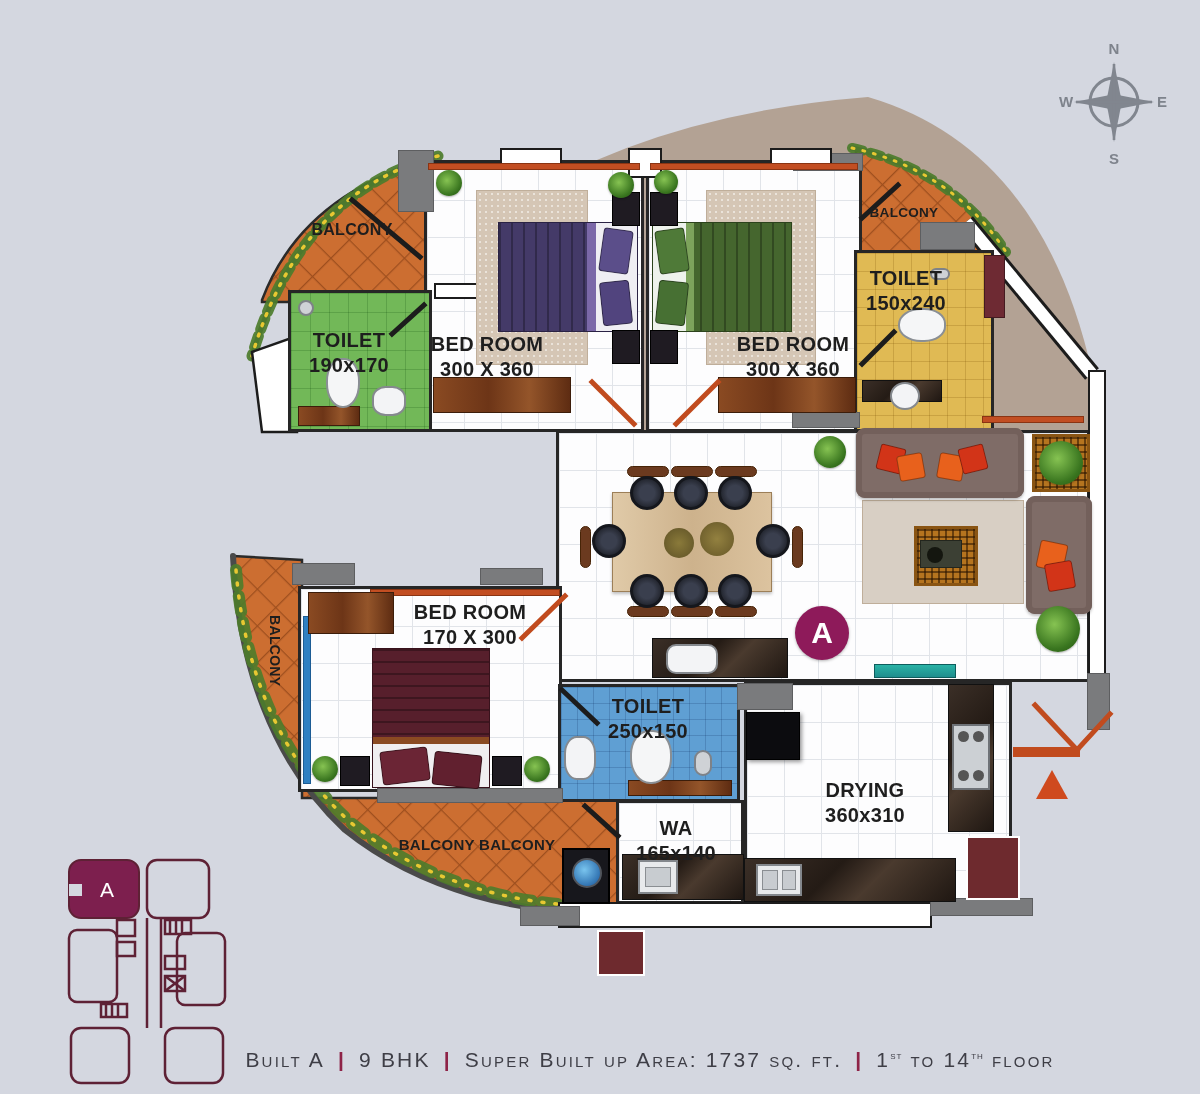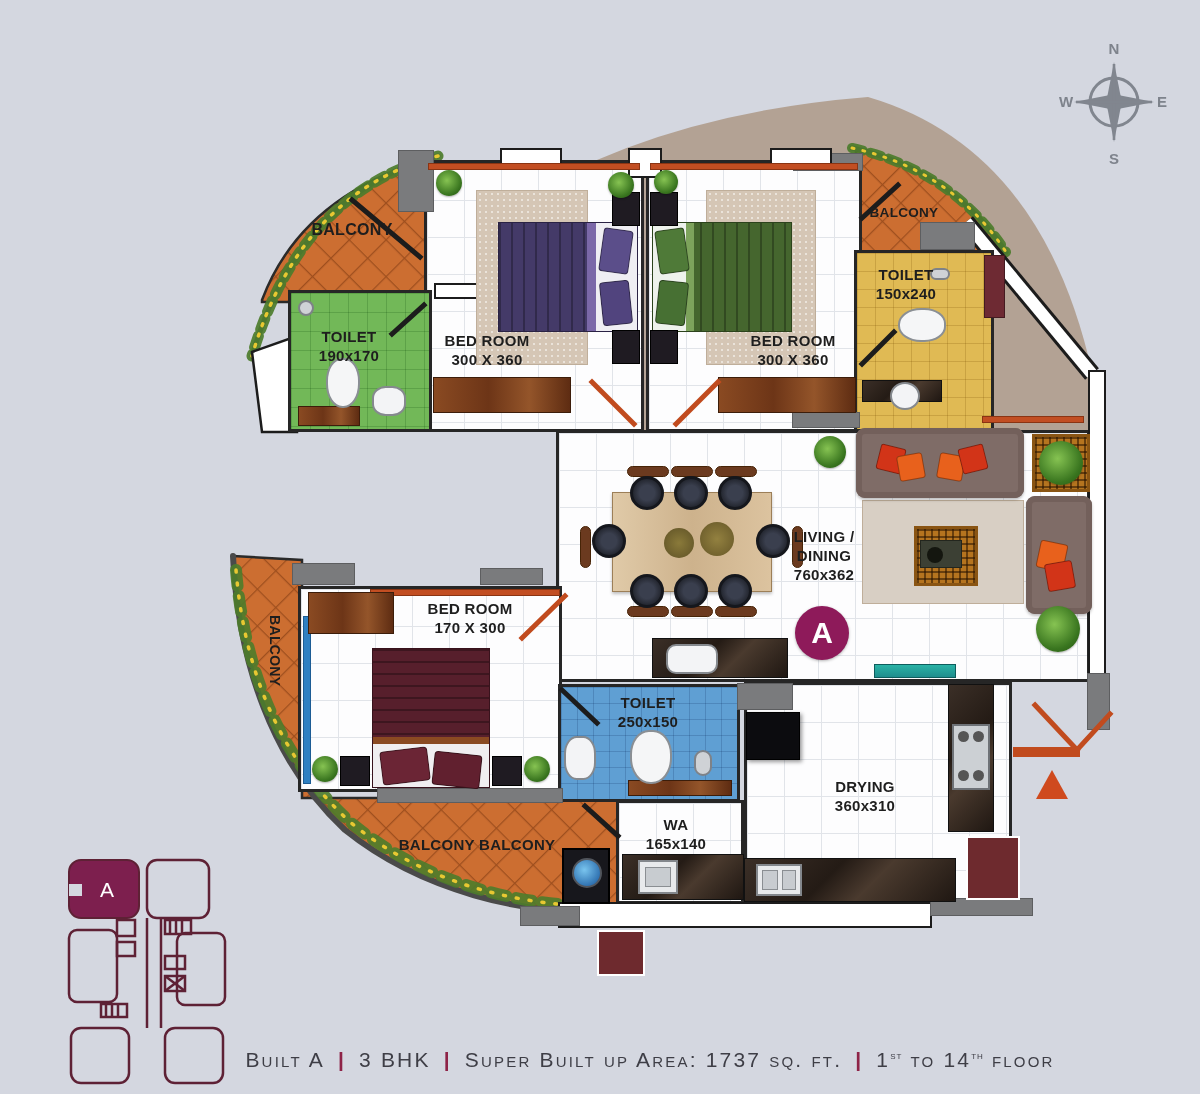--- a/index.html
+++ b/index.html
@@ -19,21 +19,21 @@
   .plant{border-radius:50%;background:radial-gradient(circle at 42% 40%,#86c352,#39751f 65%,#24510f);box-shadow:0 1px 2px rgba(0,0,0,.3);}
   .rug{background:#d5c6b5;background-image:radial-gradient(rgba(255,255,255,.5) 1px,transparent 1px);background-size:6px 6px;border:1px solid #bfae9a;}
   .dark{background:#1f1b22;border:1px solid #000;}
   .pillow{border-radius:4px;border:1px solid rgba(0,0,0,.4);}
   .wc{background:#f5f6f7;border:2px solid #8a8f94;border-radius:45% 45% 48% 48%;}
   .basin{background:#f3f4f6;border:2px solid #85898e;border-radius:40%;}
   .sofa{background:#7f6c67;border-radius:9px;box-shadow:inset 0 0 0 6px #73605b,0 2px 3px rgba(0,0,0,.25);}
   .cush{border-radius:3px;border:1px solid rgba(0,0,0,.35);}
   .chair{width:34px;height:34px;border-radius:50%;background:radial-gradient(circle,#3a3f4e 0 38%,#23262f 72%);border:3px solid #15171d;position:absolute;box-sizing:border-box;}
   .chairback{position:absolute;width:42px;height:11px;border-radius:6px;background:#6b3a1f;border:1px solid #472407;box-sizing:border-box;}
-  .lbl{position:absolute;font-weight:bold;font-size:15px;line-height:1.25;color:#1e1e1e;text-align:center;letter-spacing:.3px;z-index:60;}
+  .lbl{position:absolute;font-weight:bold;font-size:20px;line-height:1.25;color:#1e1e1e;text-align:center;letter-spacing:.3px;z-index:60;}
   .lbl .sz{font-weight:bold;}
   .win-o{background:#c24e22;border:1px solid #8a3413;}
   .badge{position:absolute;width:54px;height:54px;border-radius:50%;background:#8e1a5a;color:#fff;display:flex;align-items:center;justify-content:center;font-size:30px;font-weight:bold;z-index:60;box-shadow:0 1px 3px rgba(0,0,0,.3);}
   .caption{position:absolute;left:130px;top:1048px;width:1040px;text-align:center;font-variant:small-caps;font-size:21px;letter-spacing:2.2px;color:#3e3e46;z-index:70;}
   .caption .sep{color:#8e2347;font-weight:bold;padding:0 13px;}
   .caption sup{font-size:11px;letter-spacing:1px;}
   svg text{font-family:"Liberation Sans",sans-serif;}
 </style>
 </head>
 <body>
@@ -265,25 +265,20 @@
   <div class="lbl" style="left:718px;top:332px;width:150px;">
     <div>BED ROOM</div>
     <div class="sz">300 X 360</div>
   </div>
   <div class="lbl" style="left:856px;top:205px;width:96px;font-size:13.5px;">
     <span>BALCONY</span>
   </div>
   <div class="lbl" style="left:858px;top:266px;width:96px;">
     <div>TOILET</div>
     <div class="sz">150x240</div>
-  </div>
-  <div class="lbl" style="left:768px;top:528px;width:112px;">
-    <div>LIVING /</div>
-    <div>DINING</div>
-    <div class="sz">760x362</div>
   </div>
   <div class="lbl" style="left:390px;top:600px;width:160px;">
     <div>BED ROOM</div>
     <div class="sz">170 X 300</div>
   </div>
   <div class="lbl" style="left:222px;top:642px;width:104px;font-size:14px;transform:rotate(90deg);">
     <span>BALCONY</span>
   </div>
   <div class="lbl" style="left:588px;top:694px;width:120px;">
     <div>TOILET</div>
@@ -346,16 +341,16 @@
       <line x1="115" y1="72" x2="115" y2="86"></line>
       <line x1="121" y1="72" x2="121" y2="86"></line>
       <line x1="127" y1="72" x2="127" y2="86"></line>
     </g>
     <rect x="14" y="12" width="70" height="58" rx="12" fill="#7d1f4e" stroke="#5e2135" stroke-width="2"></rect>
     <rect x="14" y="36" width="13" height="12" fill="#d4d7e0"></rect>
     <text x="52" y="49" text-anchor="middle" font-size="21" fill="#ffffff">A</text>
   </svg>
 
   <div class="caption">
-    <span>Built A</span><span class="sep">|</span><span>3 BHK</span><span class="sep">|</span><span>Super Built up Area: 1737 sq. ft.</span><span class="sep">|</span><span><span>1</span><sup>st</sup><span> to 14</span><sup>th</sup><span> floor</span></span>
+    <span>Built A</span><span class="sep">|</span><span>9 BHK</span><span class="sep">|</span><span>Super Built up Area: 1737 sq. ft.</span><span class="sep">|</span><span><span>1</span><sup>st</sup><span> to 14</span><sup>th</sup><span> floor</span></span>
   </div>
 
 </div>
 
 </body></html>

